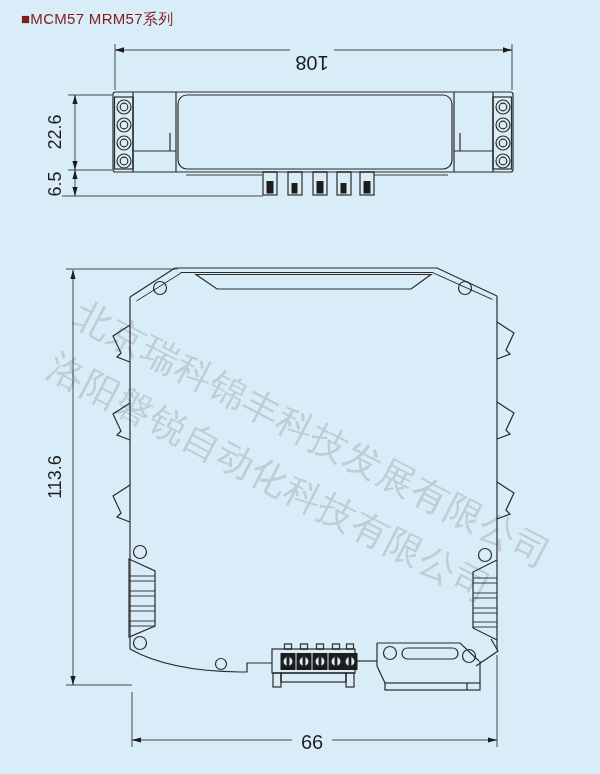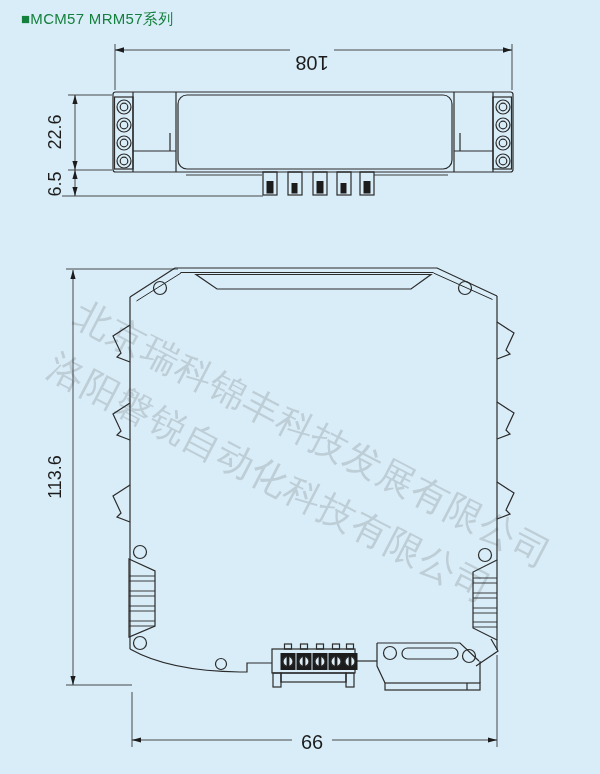--- a/index.html
+++ b/index.html
@@ -5,21 +5,21 @@
   html,body{margin:0;padding:0;}
   body{
     width:600px;height:774px;
     background:#d9edf8;
     position:relative;
     overflow:hidden;
     font-family:"Liberation Sans", sans-serif;
   }
   .title{
     position:absolute;left:21px;top:10px;
-    font-size:15px;font-weight:500;color:#15803d;
+    font-size:15px;font-weight:500;color:#7f1d1d;
     letter-spacing:0.3px;white-space:nowrap;
   }
   .watermark{
     position:absolute;
     white-space:nowrap;
     color:#9aa4ab;
     opacity:0.42;
     font-size:37px;
     letter-spacing:1px;
     transform-origin:0 0;

